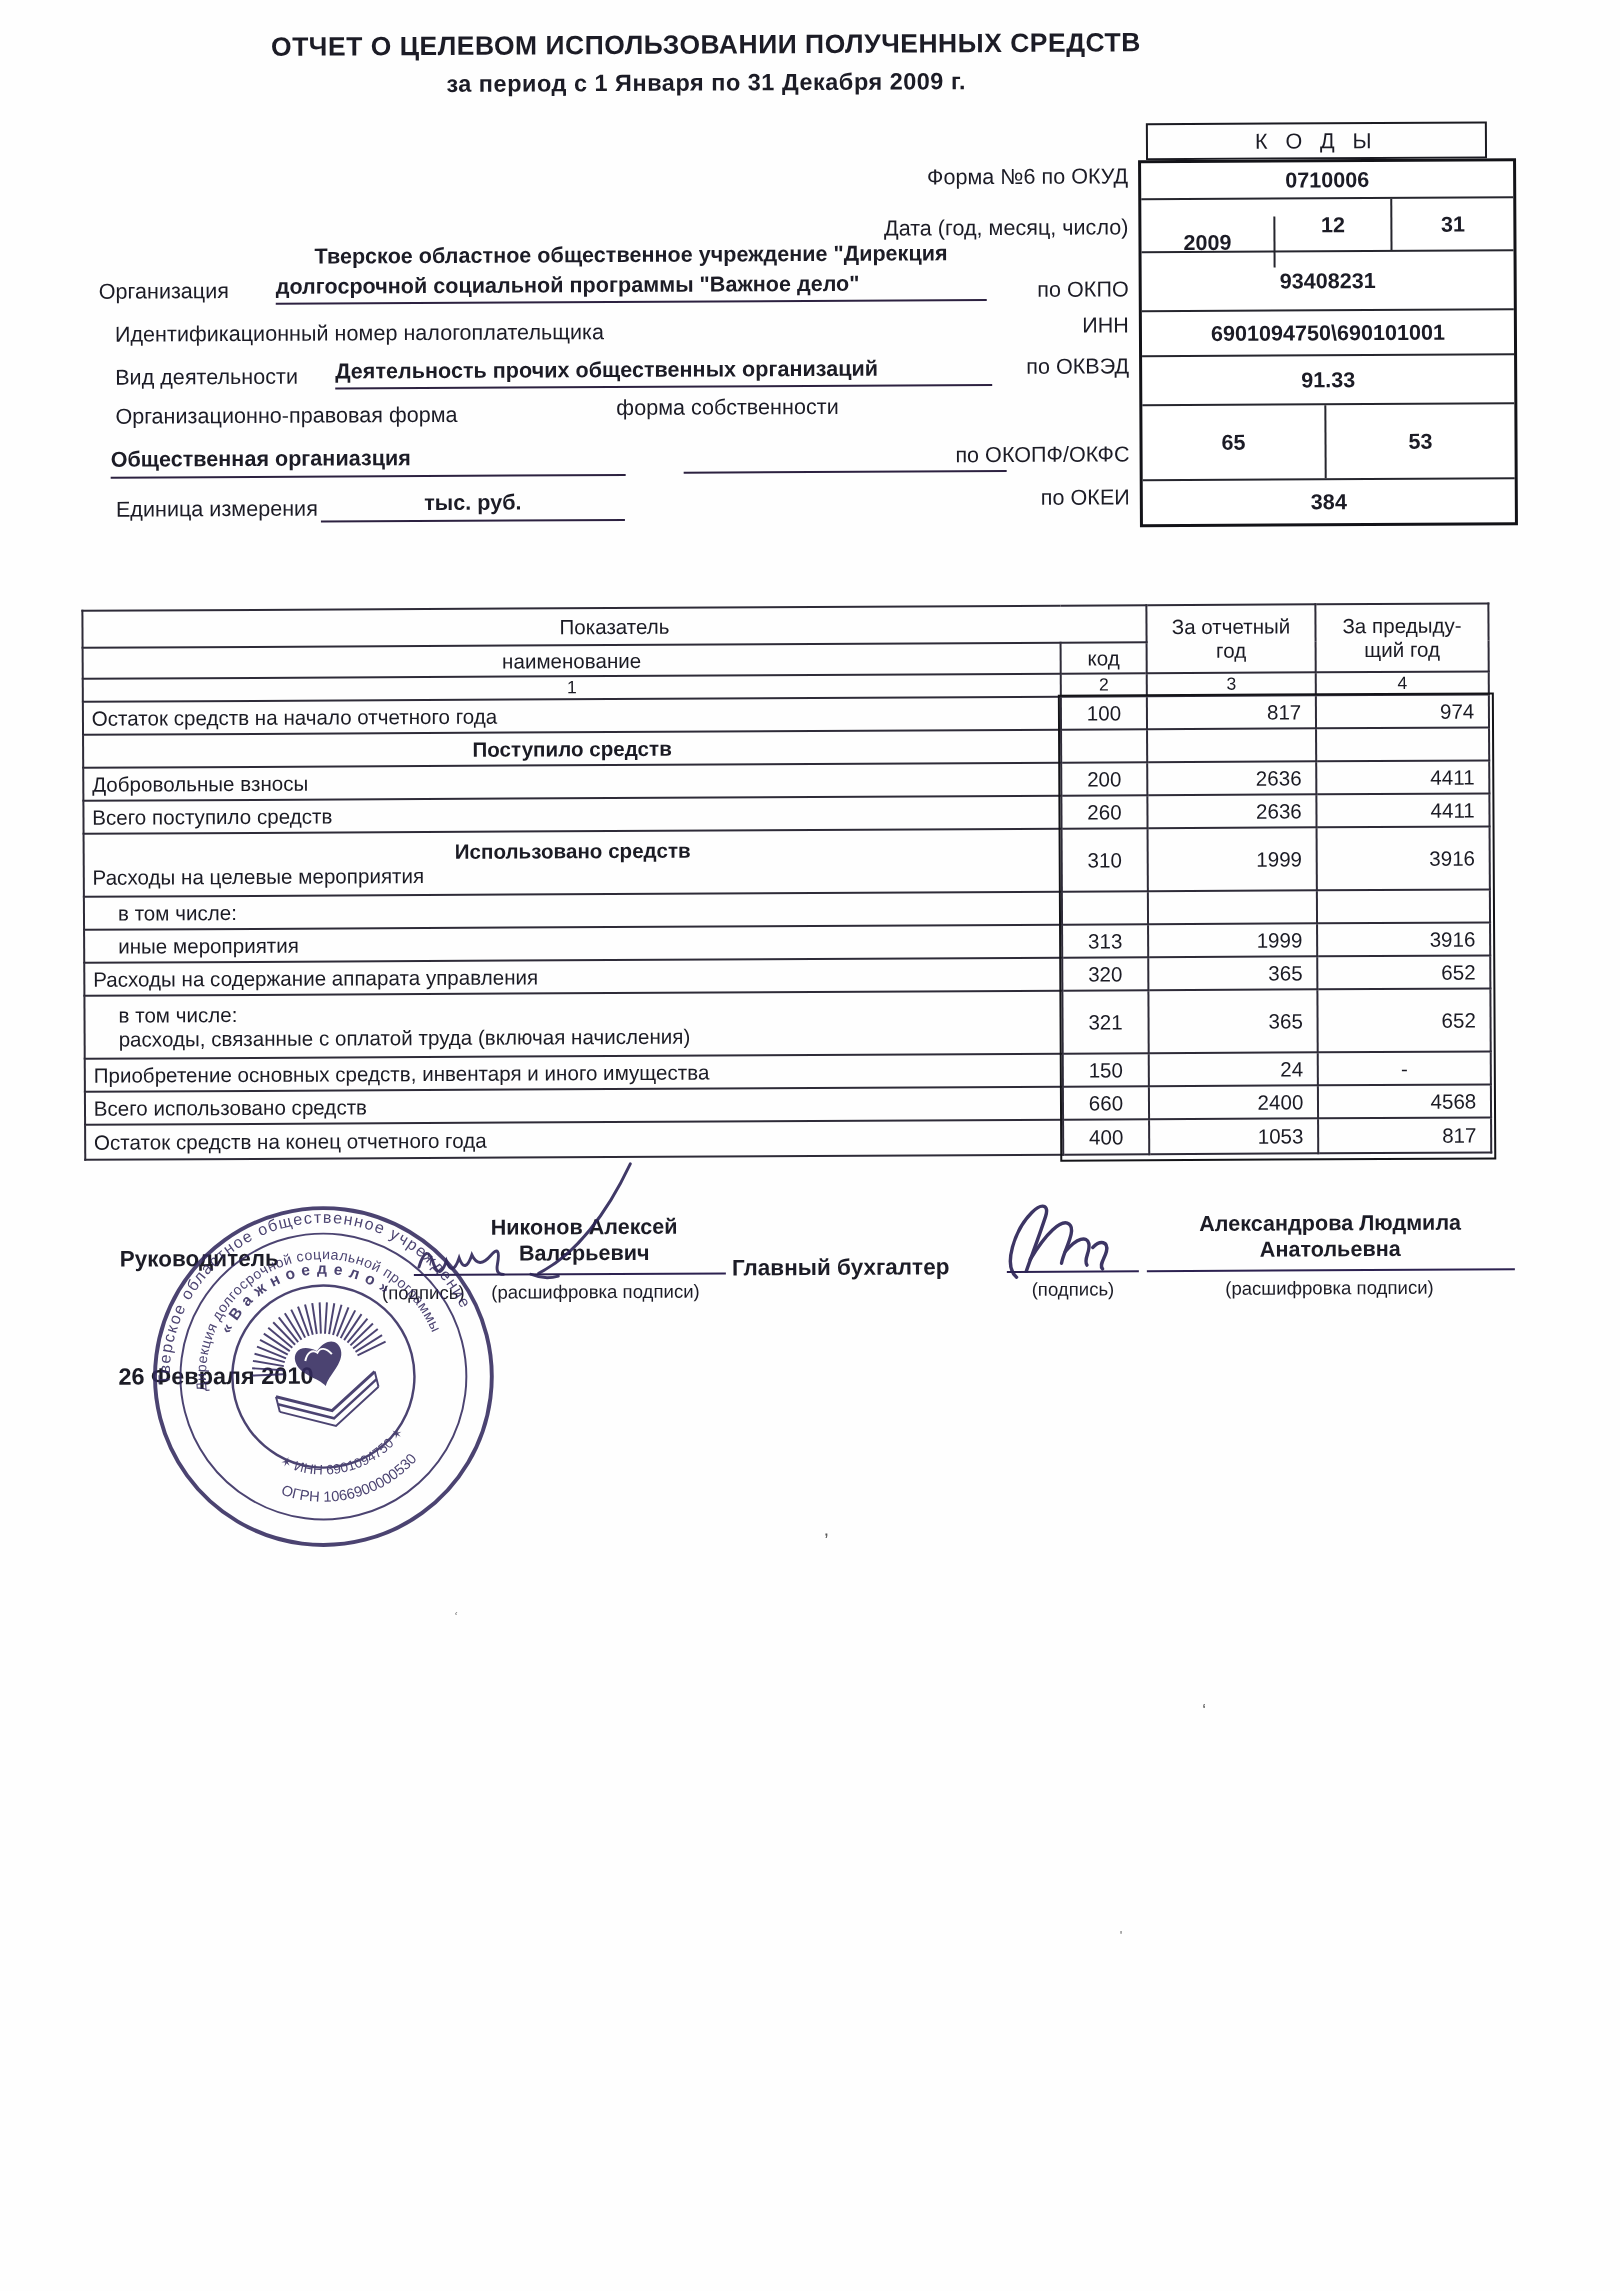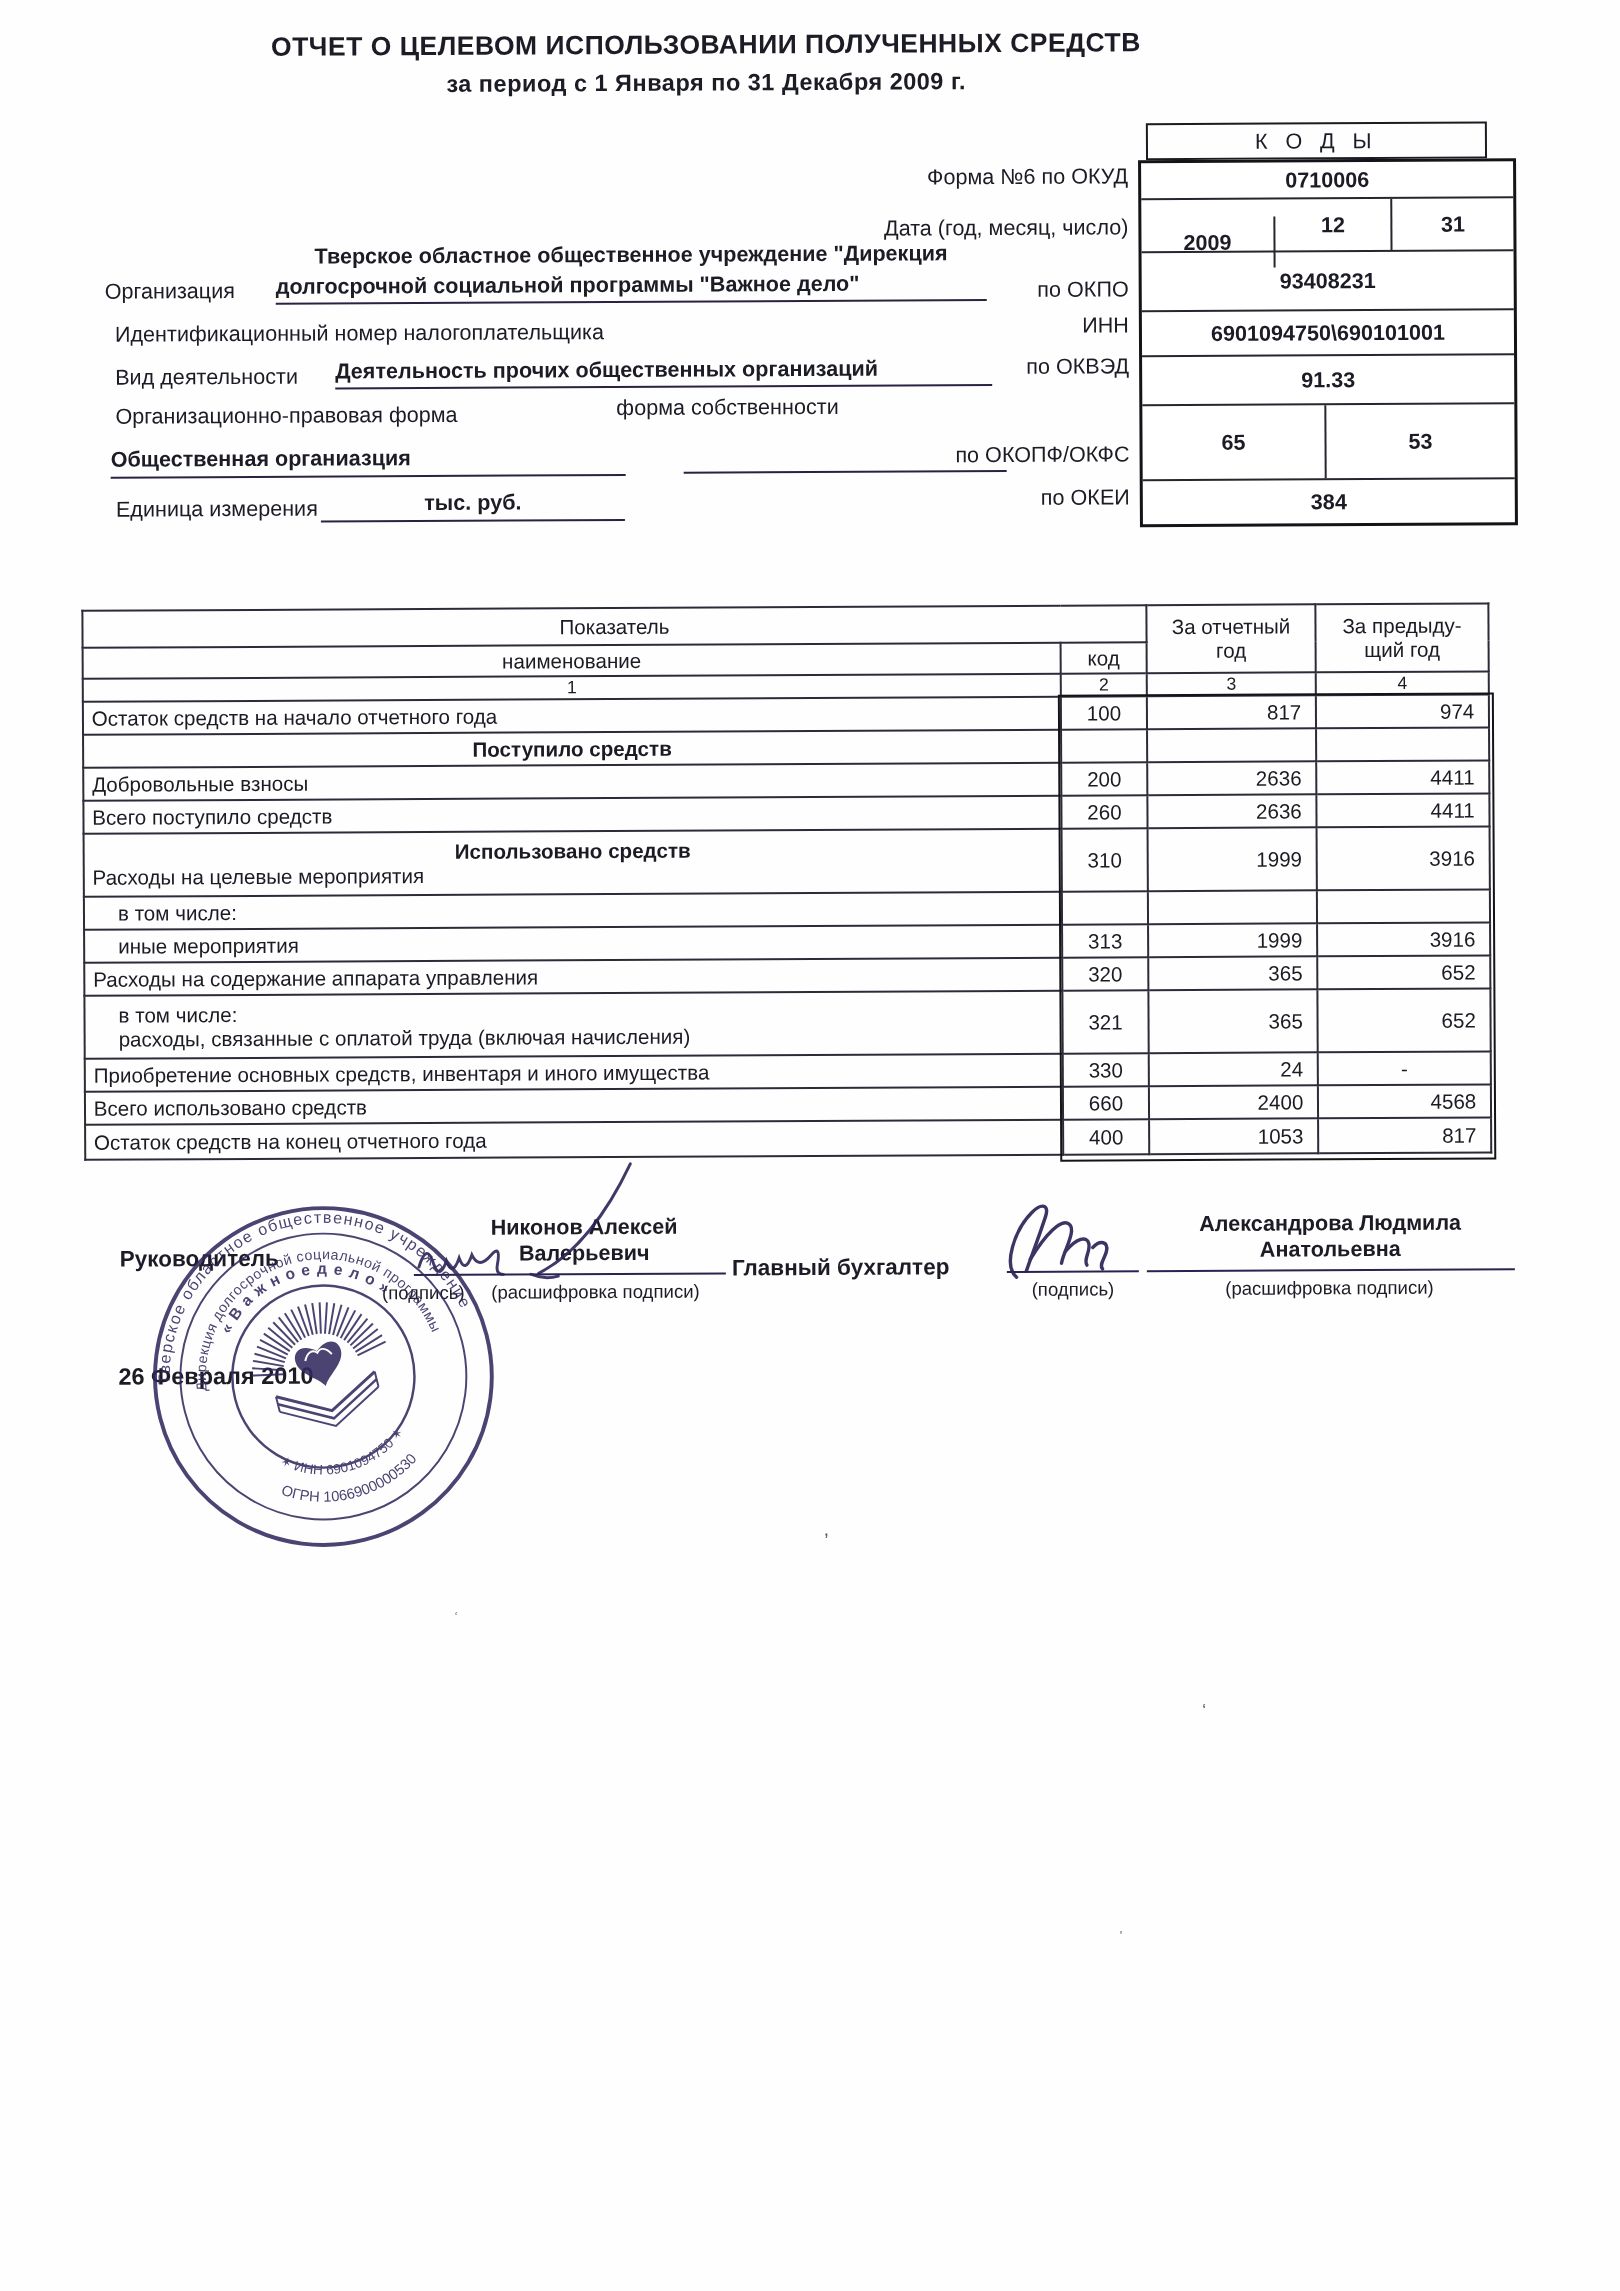--- a/index.html
+++ b/index.html
@@ -91,21 +91,21 @@
       <div class="crow" style="height:47px;">91.33</div>
       <div class="crow" style="height:73px;">
         <div class="ccell cdiv" style="width:182px;">65</div>
         <div class="ccell" style="flex:1;">53</div>
       </div>
       <div class="crow" style="height:43px;">384</div>
     </div>
   </div>
 
   <div class="abs val ctr" style="left:279px;top:241px;width:711px;">Тверское областное общественное учреждение  "Дирекция</div>
-  <div class="abs lab" style="left:108px;top:275px;">Организация</div>
+  <div class="abs lab" style="left:102px;top:275px;">Организация</div>
   <div class="abs val ul" style="left:279px;top:271px;width:711px;padding-bottom:2.9px;">долгосрочной социальной программы "Важное дело"</div>
   <div class="abs lab" style="left:118px;top:318px;">Идентификационный номер налогоплательщика</div>
   <div class="abs lab" style="left:118px;top:361px;">Вид деятельности</div>
   <div class="abs val ul" style="left:338px;top:356px;width:657px;padding-bottom:2.9px;">Деятельность прочих общественных организаций</div>
   <div class="abs lab" style="left:118px;top:400px;">Организационно-правовая форма</div>
   <div class="abs lab" style="left:619px;top:394px;">форма собственности</div>
   <div class="abs val ul" style="left:113px;top:443px;width:515px;padding-bottom:3.9px;">Общественная органиазция</div>
   <div class="abs ul" style="left:686px;top:443px;width:323px;height:28px;"></div>
   <div class="abs lab" style="left:118px;top:493px;">Единица измерения</div>
   <div class="abs val ul ctr" style="left:323px;top:488px;width:304px;padding-bottom:3.9px;">тыс. руб.</div>
@@ -192,21 +192,21 @@
         <td>
           <div class="cname ind">в том числе:</div>
           <div class="cname ind">расходы, связанные с оплатой труда (включая начисления)</div>
         </td>
         <td class="ccode">321</td>
         <td class="cnum">365</td>
         <td class="cnum">652</td>
       </tr>
       <tr class="r-s">
         <td class="cname">Приобретение основных средств, инвентаря и иного имущества</td>
-        <td class="ccode">330</td>
+        <td class="ccode">150</td>
         <td class="cnum">24</td>
         <td class="ccode">-</td>
       </tr>
       <tr class="r-s">
         <td class="cname">Всего использовано средств</td>
         <td class="ccode">660</td>
         <td class="cnum">2400</td>
         <td class="cnum">4568</td>
       </tr>
       <tr class="r-s2">

